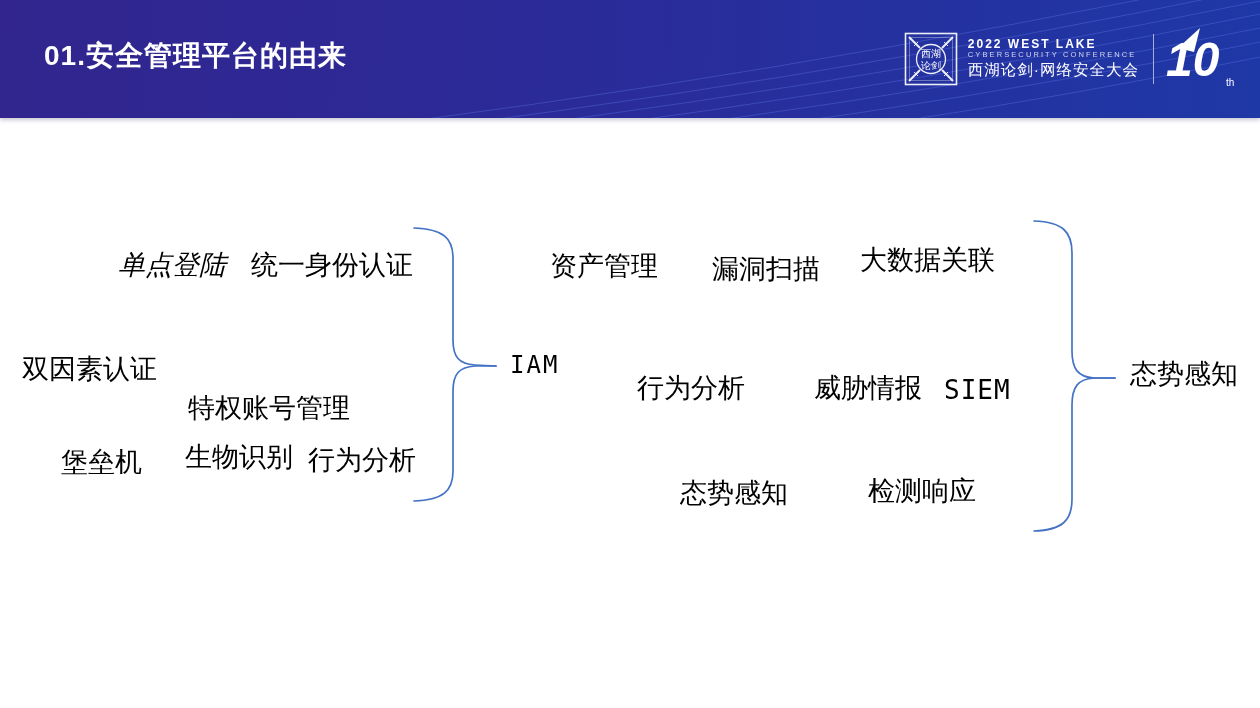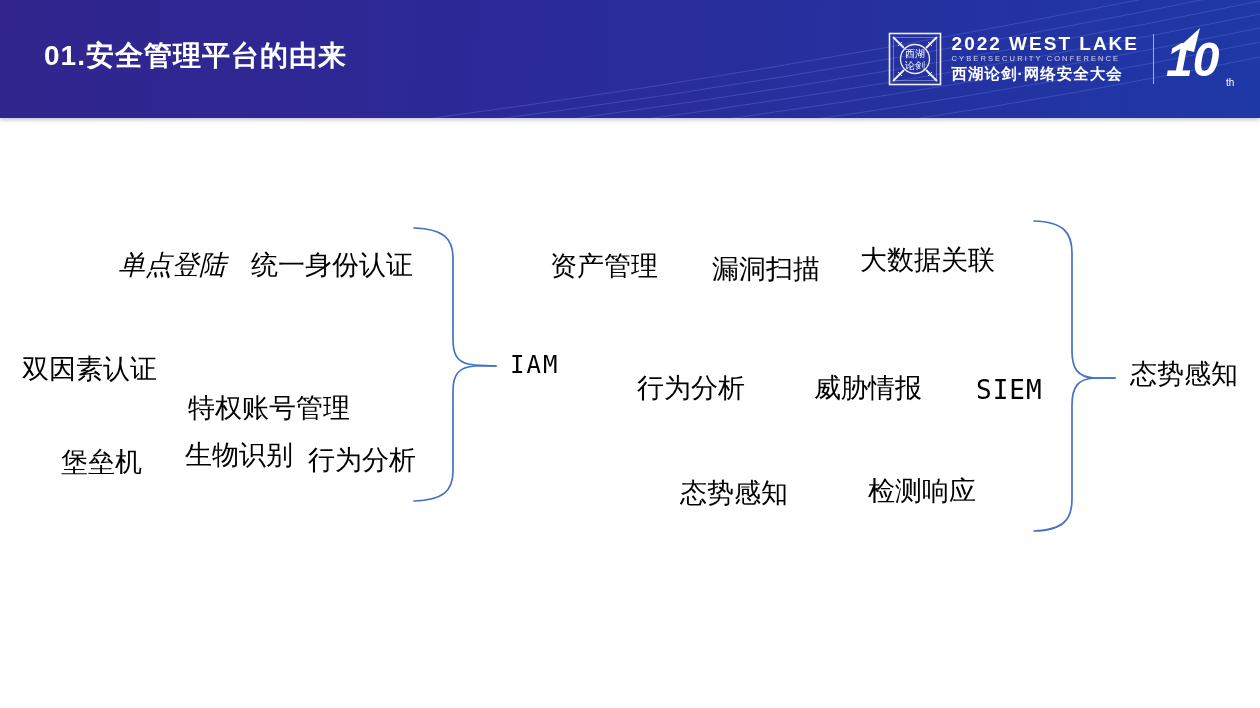--- a/index.html
+++ b/index.html
@@ -19,23 +19,23 @@
   .header-title{
     position:absolute;left:44px;top:37px;
     font-size:28px;font-weight:800;color:#ffffff;letter-spacing:1px;
     white-space:nowrap;
   }
   .logo-group{
     position:absolute;right:20px;top:30px;height:58px;
     display:flex;align-items:center;color:#fff;
   }
   .logo-text{margin-left:10px;white-space:nowrap;}
-  .logo-line1{font-size:19px;font-weight:700;letter-spacing:2px;line-height:1.05;}
+  .logo-line1{font-size:12px;font-weight:700;letter-spacing:2px;line-height:1.05;}
   .logo-line2{font-size:7.5px;letter-spacing:2.1px;color:rgba(255,255,255,.78);line-height:1.3;}
-  .logo-line3{font-size:15.5px;font-weight:700;letter-spacing:1px;line-height:1.3;}
+  .logo-line3{font-size:15.5px;font-weight:400;letter-spacing:1px;line-height:1.3;}
   .logo-divider{width:1px;height:50px;background:rgba(255,255,255,.6);margin:0 12px 0 14px;}
   .braces{position:absolute;left:0;top:0;pointer-events:none;}
   .term{
     position:absolute;font-size:27px;color:#000;white-space:nowrap;line-height:1.1;
   }
   .mono{font-family:"DejaVu Sans Mono","Liberation Mono",monospace;}
 </style>
 </head>
 <body>
 
@@ -104,27 +104,27 @@
           <path d="M 1034,531 C 1063,530 1072,520 1072,499 L 1072,405 C 1072,387 1078,379 1094,378 L 1115,378"></path>
         </g>
       </g>
     </svg>
 
     <span class="term" style="left:118px;top:251px;font-style:italic;">单点登陆</span>
     <span class="term" style="left:251px;top:251px;">统一身份认证</span>
     <span class="term" style="left:22px;top:355px;">双因素认证</span>
     <span class="term" style="left:188px;top:350px;margin-top:44px;">特权账号管理</span>
     <span class="term" style="left:61px;top:448px;">堡垒机</span>
-    <span class="term" style="left:185px;top:443px;font-family:Liberation Mono, monospace;">生物识别</span>
+    <span class="term" style="left:185px;top:443px;">生物识别</span>
     <span class="term" style="left:308px;top:446px;">行为分析</span>
     <span class="term mono" style="left:510px;top:352px;font-size:24px;letter-spacing:2px;">IAM</span>
 
     <span class="term" style="left:550px;top:252px;">资产管理</span>
     <span class="term" style="left:712px;top:255px;">漏洞扫描</span>
     <span class="term" style="left:860px;top:246px;">大数据关联</span>
     <span class="term" style="left:637px;top:374px;">行为分析</span>
     <span class="term" style="left:806px;top:374px;margin-left:8px;">威胁情报</span>
-    <span class="term mono" style="left:944px;top:376px;font-size:26px;letter-spacing:1px;margin-left:32px;">SIEM</span>
+    <span class="term mono" style="left:944px;top:376px;font-size:26px;letter-spacing:1px;">SIEM</span>
     <span class="term" style="left:680px;top:479px;">态势感知</span>
     <span class="term" style="left:868px;top:477px;">检测响应</span>
     <span class="term" style="left:1130px;top:360px;">态势感知</span>
   </div>
 </div>
 
 </body></html>

